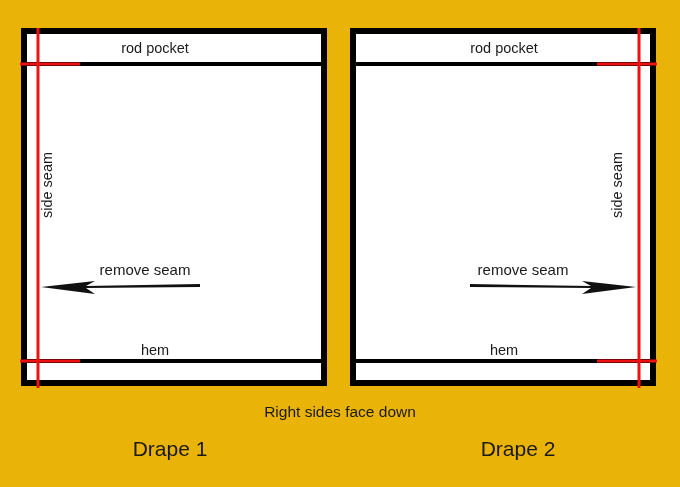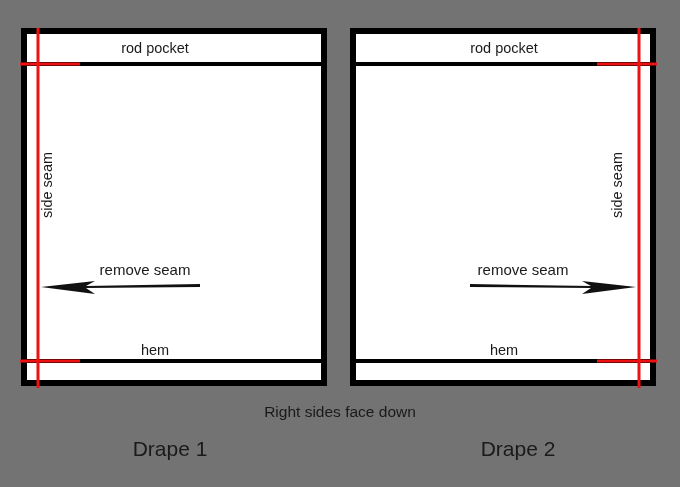--- a/index.html
+++ b/index.html
@@ -11,21 +11,21 @@
     width: 680px;
     height: 487px;
     font-family: "Liberation Sans", sans-serif;
     color: #000000;
     overflow: hidden;
   }
   #canvas {
     position: relative;
     width: 680px;
     height: 487px;
-    background: #737373;
+    background: #eab308;
   }
   svg.diagram {
     position: absolute;
     left: 0;
     top: 0;
     width: 680px;
     height: 487px;
     display: block;
   }
   .txt {

